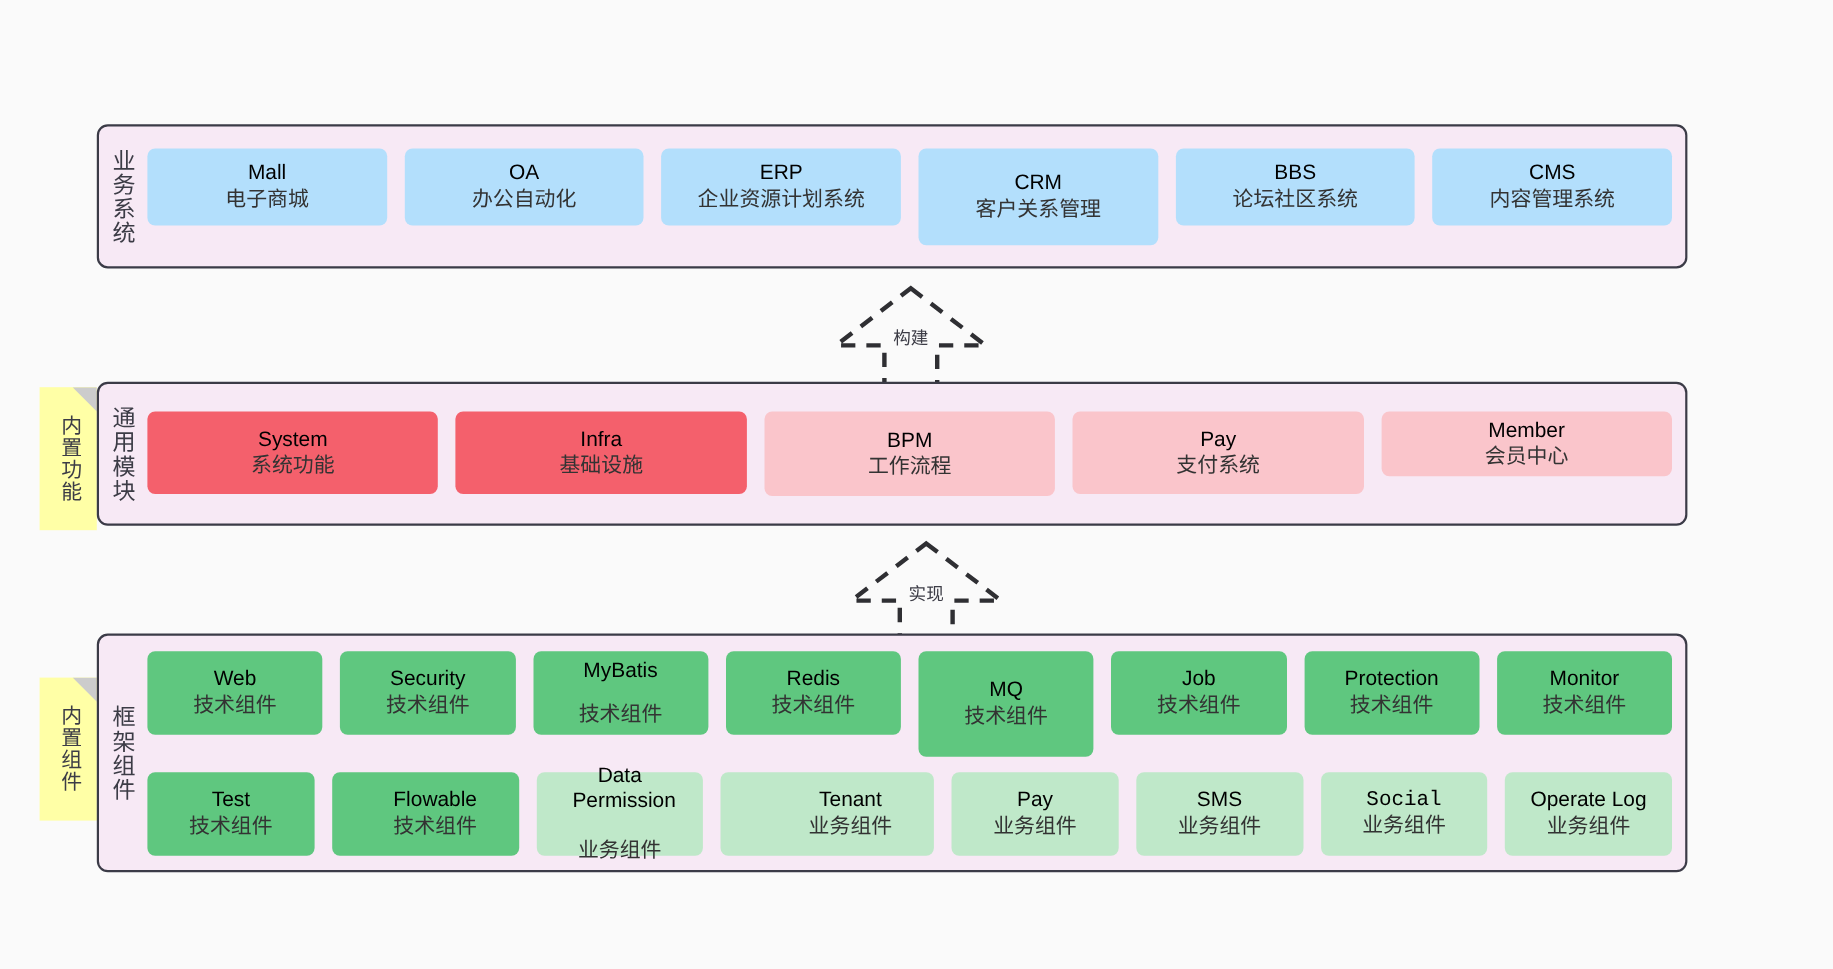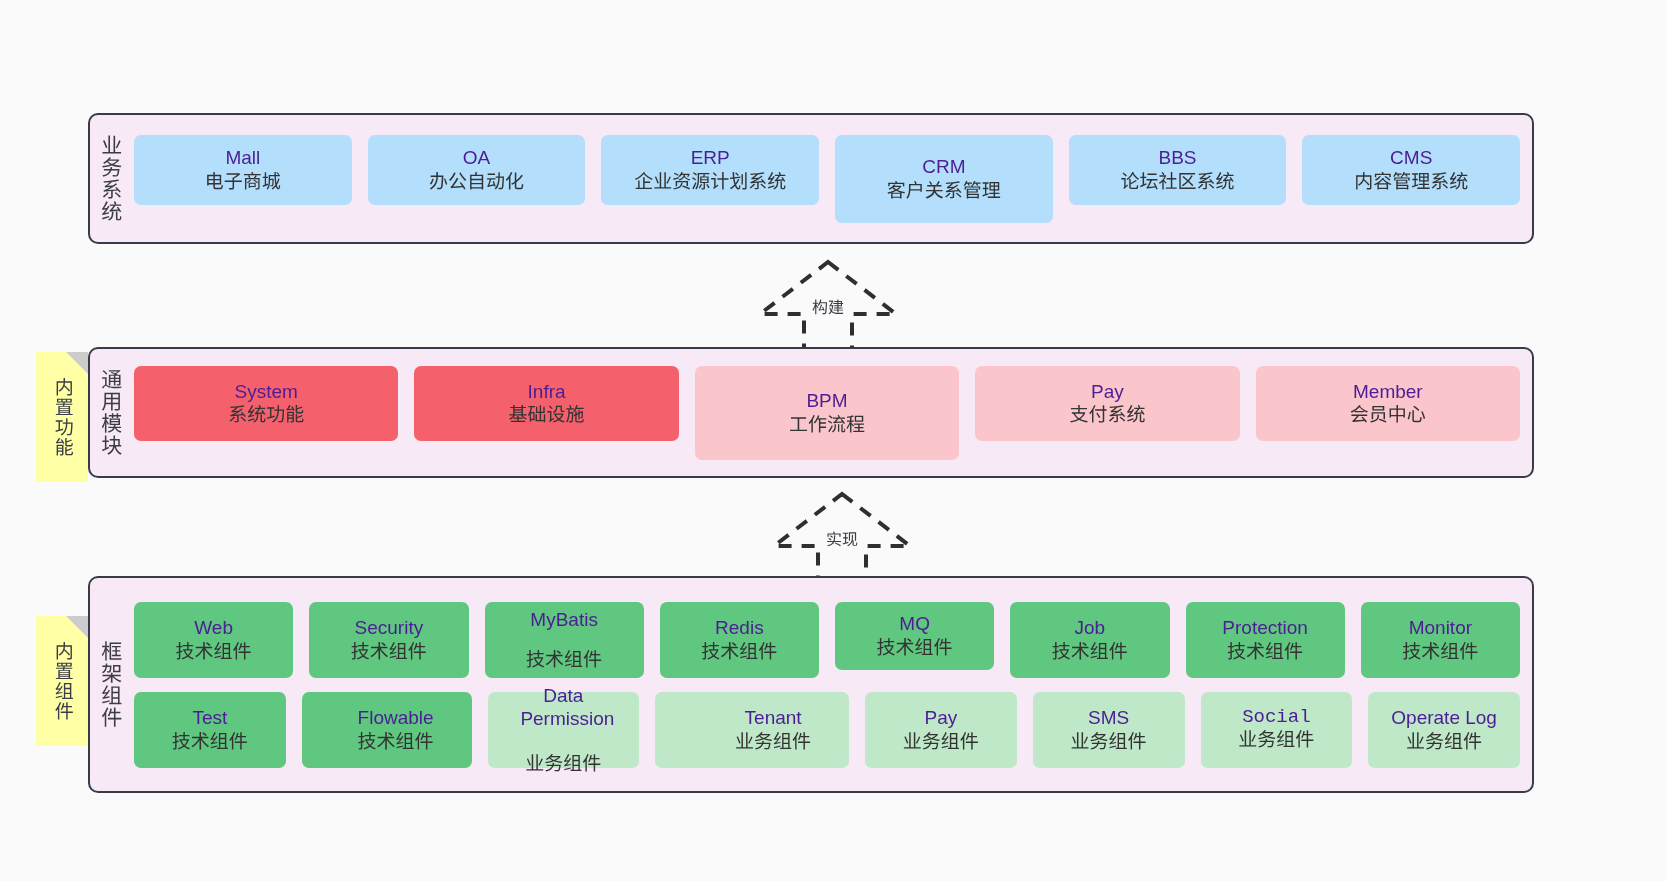--- a/index.html
+++ b/index.html
@@ -74,21 +74,21 @@
     flex-direction: column;
     align-items: center;
     justify-content: center;
     text-align: center;
     line-height: 1.22;
     padding: 4px 6px;
     user-select: none;
   }
   .card .card-name {
     font-size: 19px;
-    color: #4c1d95;
+    color: #000000;
   }
   .card .card-sub {
     font-size: 19px;
     color: #333333;
   }
 
   
   .c-blue        { background: #b3dffc; }
   .c-red         { background: #f4606c; }
   .c-pink        { background: #fac5cb; }
@@ -202,29 +202,29 @@
     <div class="cards">
       <div class="card-row">
         <div class="card c-red" style="height:75px;">
           <span class="card-name">System</span>
           <span class="card-sub">系统功能</span>
         </div>
         <div class="card c-red" style="height:75px;">
           <span class="card-name">Infra</span>
           <span class="card-sub">基础设施</span>
         </div>
-        <div class="card c-pink" style="height:94px;">
+        <div class="card c-pink" style="height:77px;">
           <span class="card-name">BPM</span>
           <span class="card-sub">工作流程</span>
         </div>
         <div class="card c-pink" style="height:75px;">
           <span class="card-name">Pay</span>
           <span class="card-sub">支付系统</span>
         </div>
-        <div class="card c-pink" style="height:75px;text-align:right;">
+        <div class="card c-pink" style="height:59px;text-align:right;">
           <span class="card-name">Member</span>
           <span class="card-sub">会员中心</span>
         </div>
       </div>
     </div>
   </div>
 
   <div class="arrow" id="arrow-implement" style="left:762px; top:490px;">
     <svg viewBox="0 0 160 96" xmlns="http://www.w3.org/2000/svg">
       <path d="M 80 4 L 148 56 L 104 56 L 104 92 L 56 92 L 56 56 L 12 56 Z" fill="none" stroke="#2f2f33" stroke-width="4" stroke-dasharray="13,10" stroke-linejoin="miter"></path>
@@ -251,21 +251,21 @@
           <span class="card-sub">技术组件</span>
         </div>
         <div class="card c-green" style="height:76px;gap:16px;">
           <span class="card-name">MyBatis</span>
           <span class="card-sub">技术组件</span>
         </div>
         <div class="card c-green" style="height:76px;">
           <span class="card-name">Redis</span>
           <span class="card-sub">技术组件</span>
         </div>
-        <div class="card c-green" style="height:68px;">
+        <div class="card c-green" style="height:96px;">
           <span class="card-name">MQ</span>
           <span class="card-sub">技术组件</span>
         </div>
         <div class="card c-green" style="height:76px;">
           <span class="card-name">Job</span>
           <span class="card-sub">技术组件</span>
         </div>
         <div class="card c-green" style="height:76px;">
           <span class="card-name">Protection</span>
           <span class="card-sub">技术组件</span>

